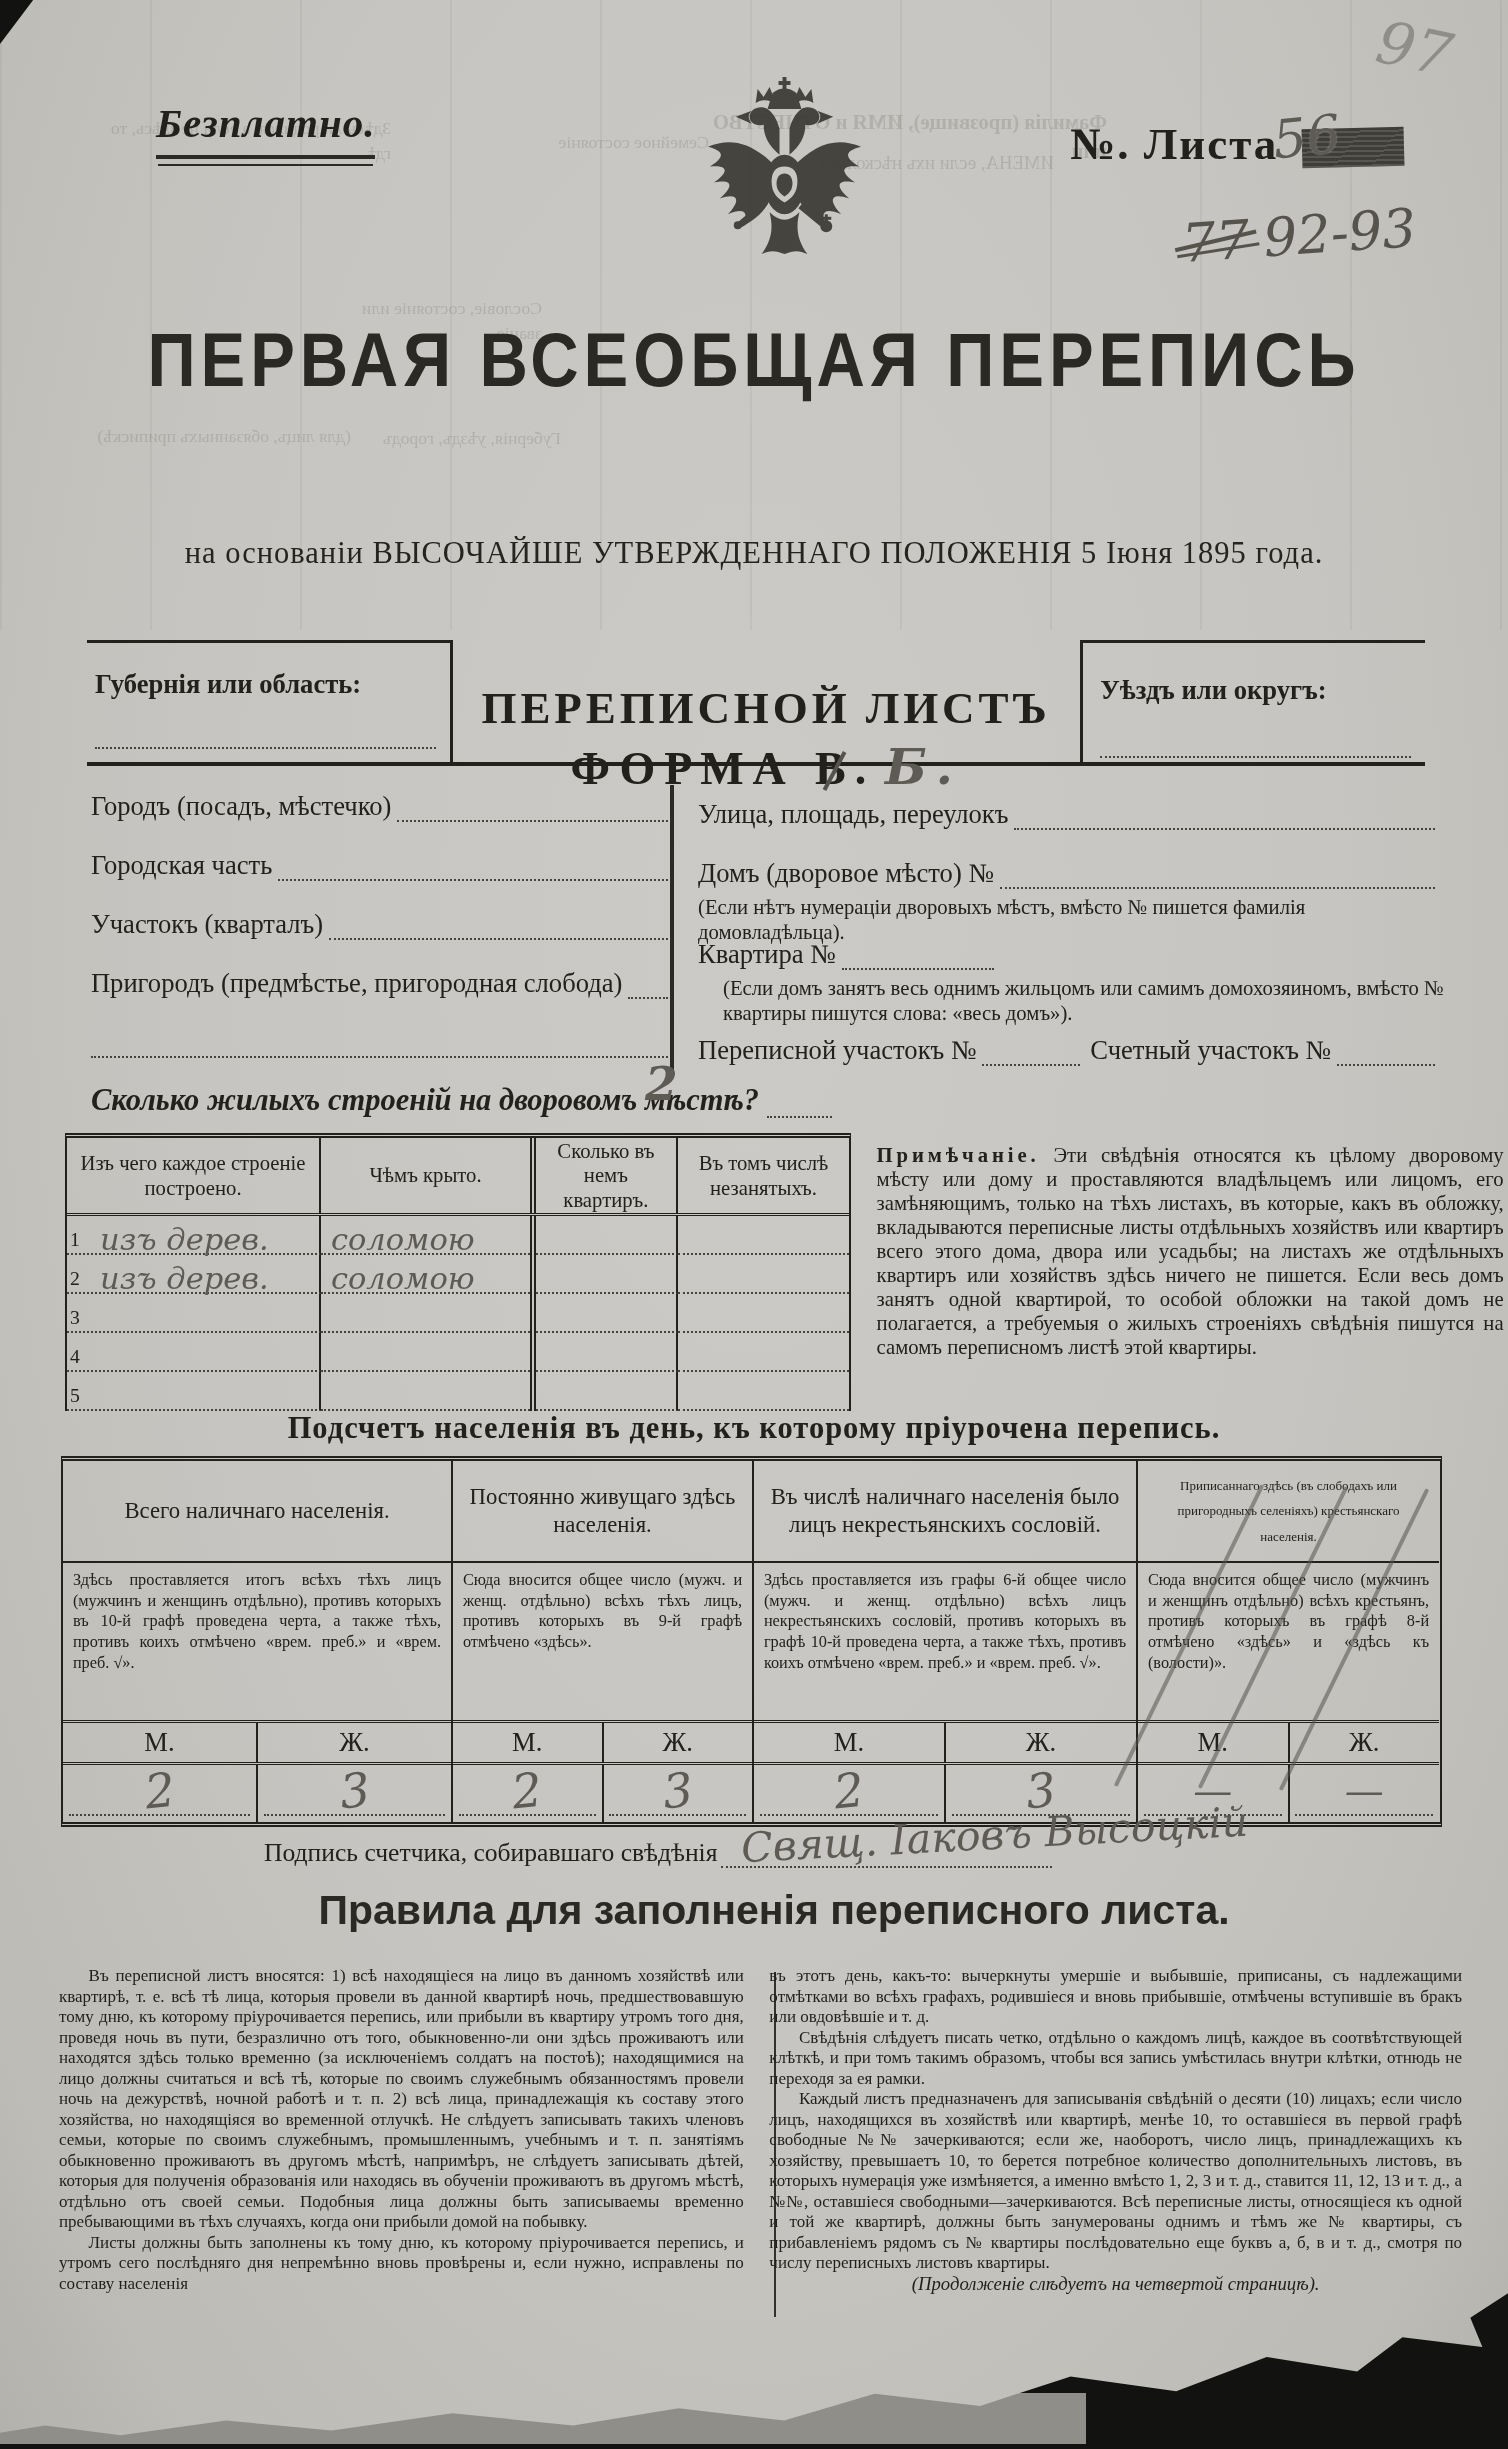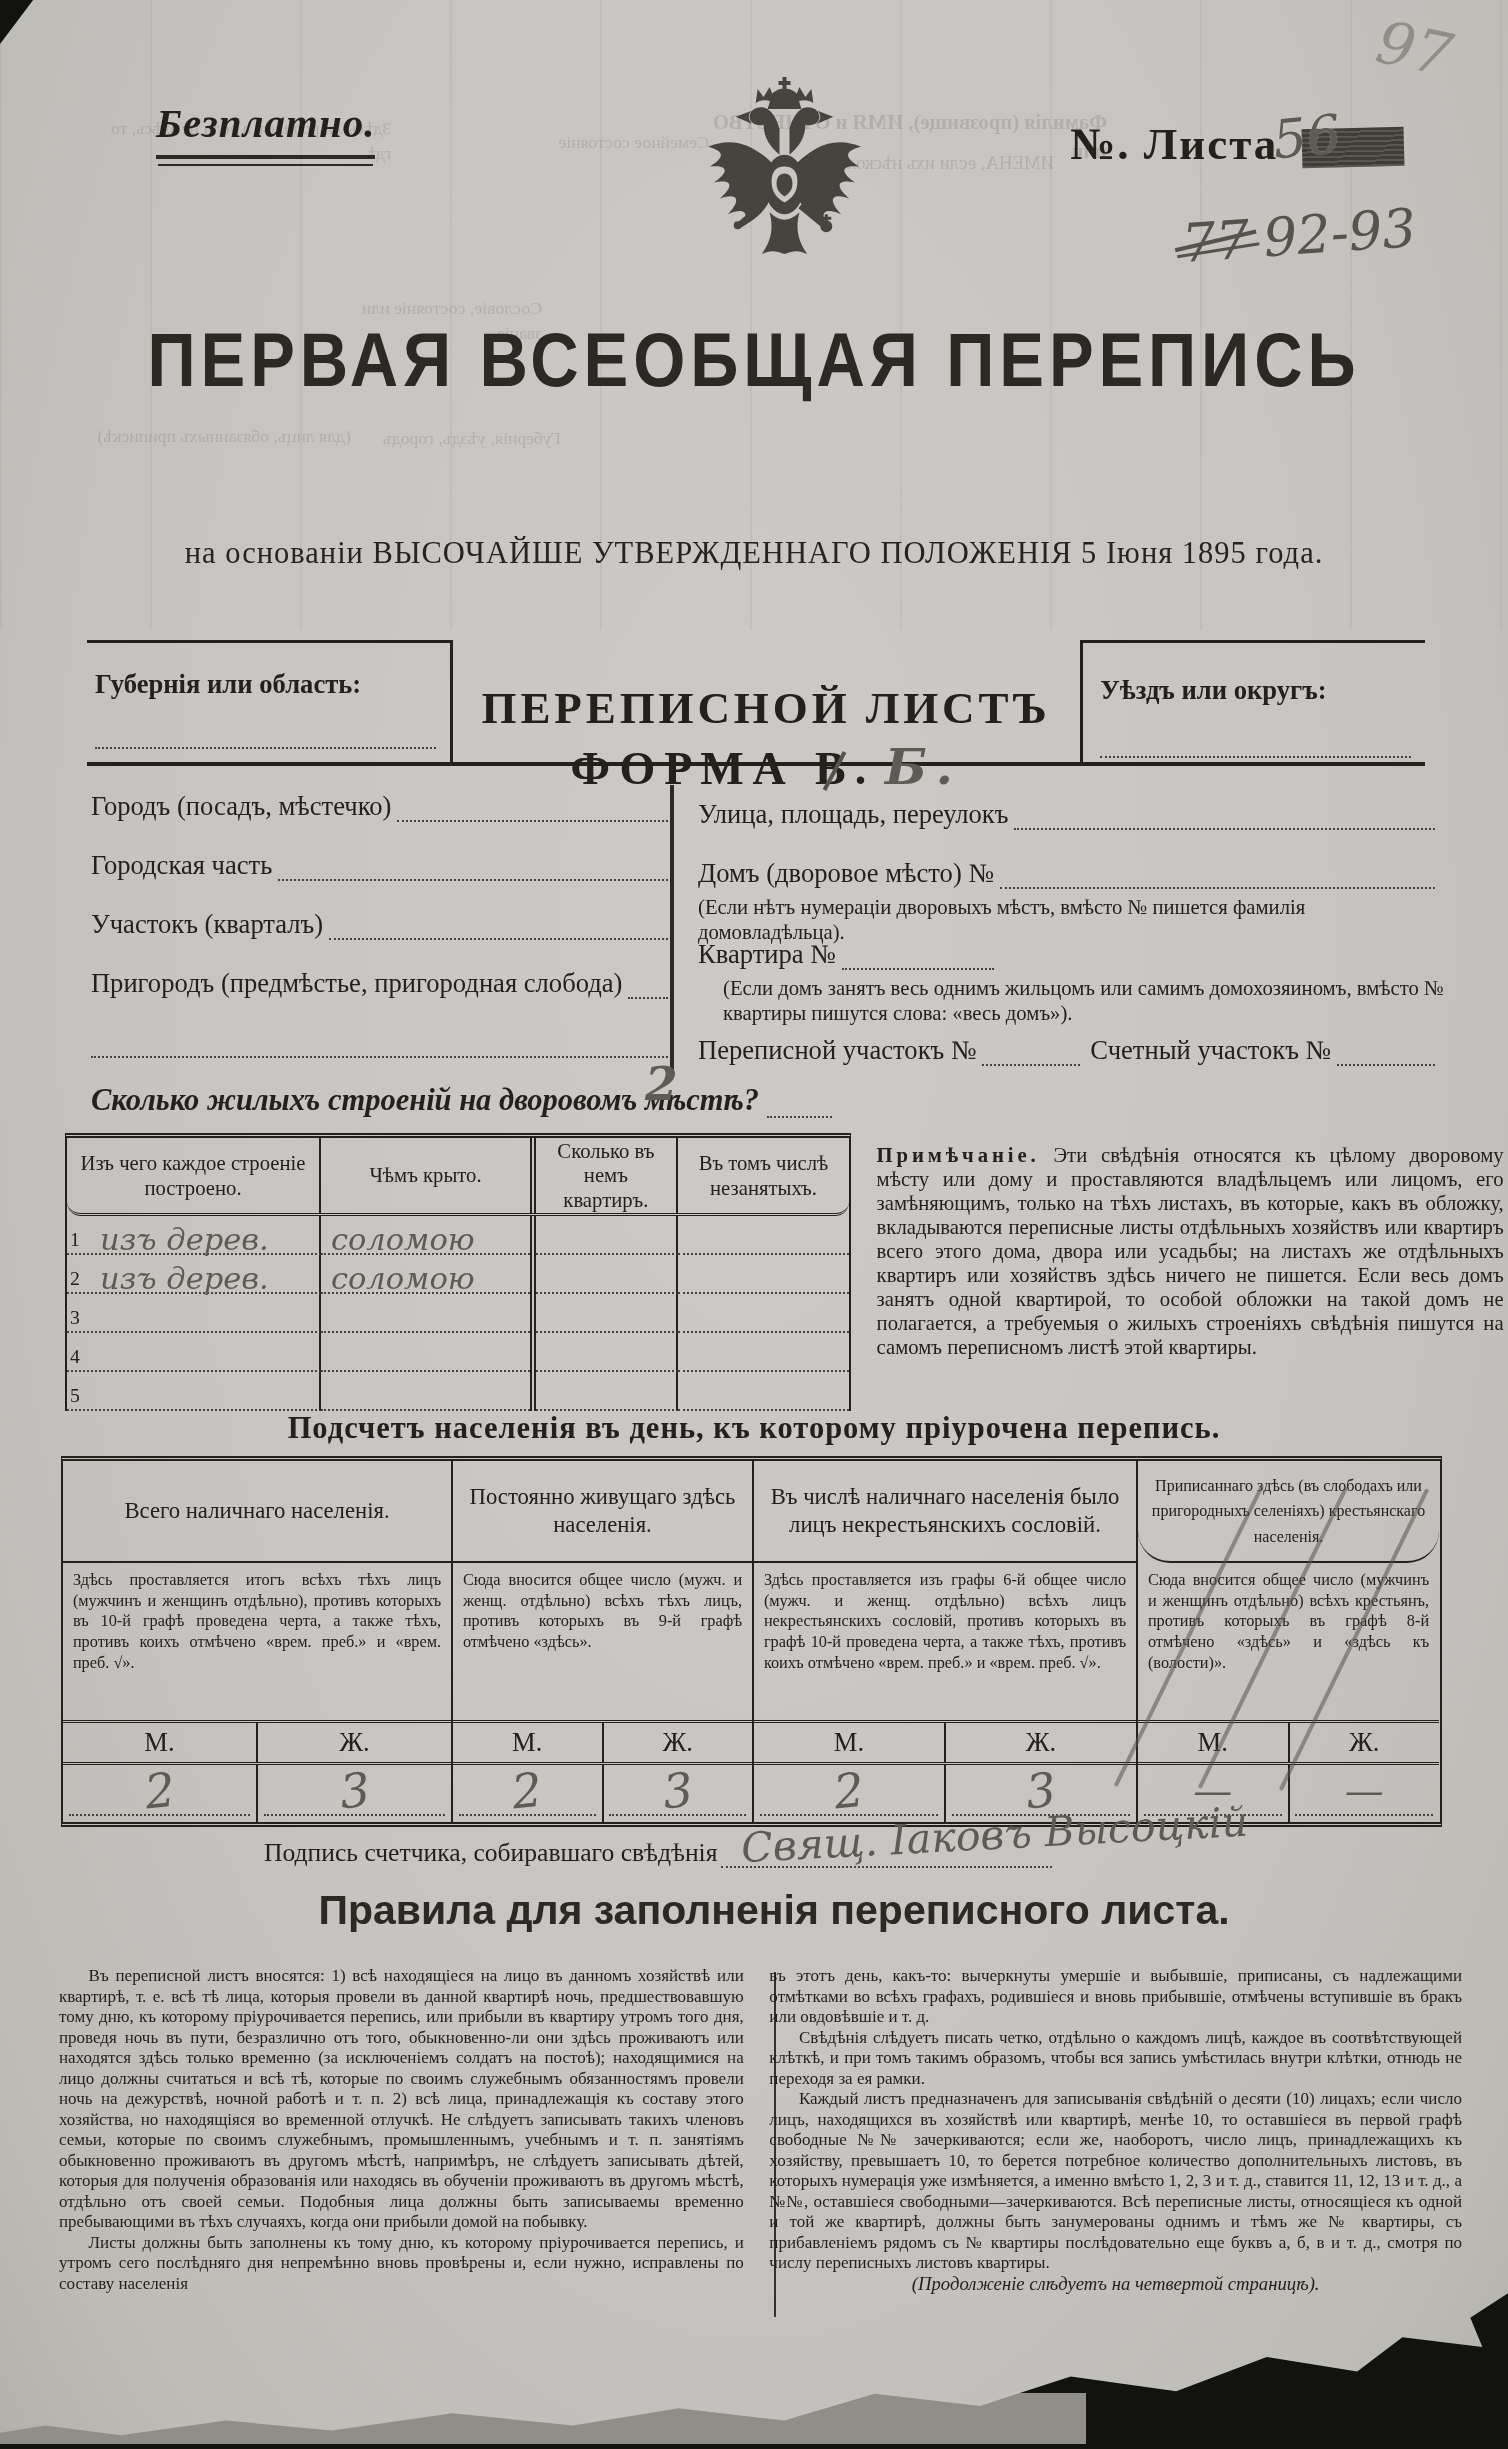--- a/index.html
+++ b/index.html
@@ -62,21 +62,21 @@
   .addr-div{position:absolute;left:583px;top:2px;bottom:5.9px;width:3.9px;background:#2b2a25;}
   .small-note{font-size:20.7px;line-height:24.6px;}
   
   .question{position:absolute;left:91px;top:1082px;width:741px;display:flex;align-items:flex-end;
     font-size:30.5px;font-style:italic;font-weight:bold;}
   .question .dotted{flex:1;margin-left:7.9px;}
   .q-hand{position:absolute;left:554px;top:-25.6px;font-size:47px;}
   
   .bld{position:absolute;left:65px;top:1133px;display:flex;}
   .bt{width:782px;border:2px solid #23211c;border-top:5.9px double #23211c;border-bottom:none;}
-  .bt-head{display:flex;border-bottom:3px double #23211c;height:75px;border-radius:14px;}
+  .bt-head{display:flex;border-bottom:3px double #23211c;height:75px;}
   .bt-head>div{display:flex;align-items:center;justify-content:center;text-align:center;
     font-size:20.7px;line-height:24.6px;padding:2px 5.9px;box-sizing:border-box;}
   .bc1{width:254px;border-right:2px solid #23211c;}
   .bc2{width:209px;}
   .bdd{width:5.9px;border-left:2px solid #23211c;border-right:2px solid #23211c;padding:0!important;}
   .bc3{width:142px;border-right:2px solid #23211c;}
   .bc4{flex:1;}
   .bt-row{display:flex;height:39px;}
   .bt-row>div{box-sizing:border-box;position:relative;}
   .bt-row .bc1,.bt-row .bc2,.bt-row .bc3,.bt-row .bc4{border-bottom:2px dotted #45433c;}
@@ -350,21 +350,21 @@
       <div class="cc-mj">
           <div>М.</div>
           <div>Ж.</div>
         </div>
       <div class="cc-v">
         <div class="vc"><span class="hand vnum">2</span></div>
         <div class="vc"><span class="hand vnum">3</span></div>
       </div>
     </div>
     <div class="cc">
-      <div class="cc-h" style="font-size:16px;line-height:25.6px;border-radius:32px;">Приписаннаго здѣсь (въ слободахъ или пригородныхъ селеніяхъ) крестьянскаго населенія.</div>
+      <div class="cc-h" style="font-size:13px;line-height:25.6px;">Приписаннаго здѣсь (въ слободахъ или пригородныхъ селеніяхъ) крестьянскаго населенія.</div>
       <div class="cc-n">Сюда вносится общее число (мужчинъ и женщинъ отдѣльно) всѣхъ крестьянъ, противъ которыхъ въ графѣ 8-й отмѣчено «здѣсь» и «здѣсь къ (волости)».</div>
       <div class="cc-mj">
           <div>М.</div>
           <div>Ж.</div>
         </div>
       <div class="cc-v">
         <div class="vc"><span class="hand vnum" style="transform:none;font-size:39px;">—</span></div>
         <div class="vc"><span class="hand vnum" style="transform:none;font-size:39px;">—</span></div>
       </div>
     </div>

